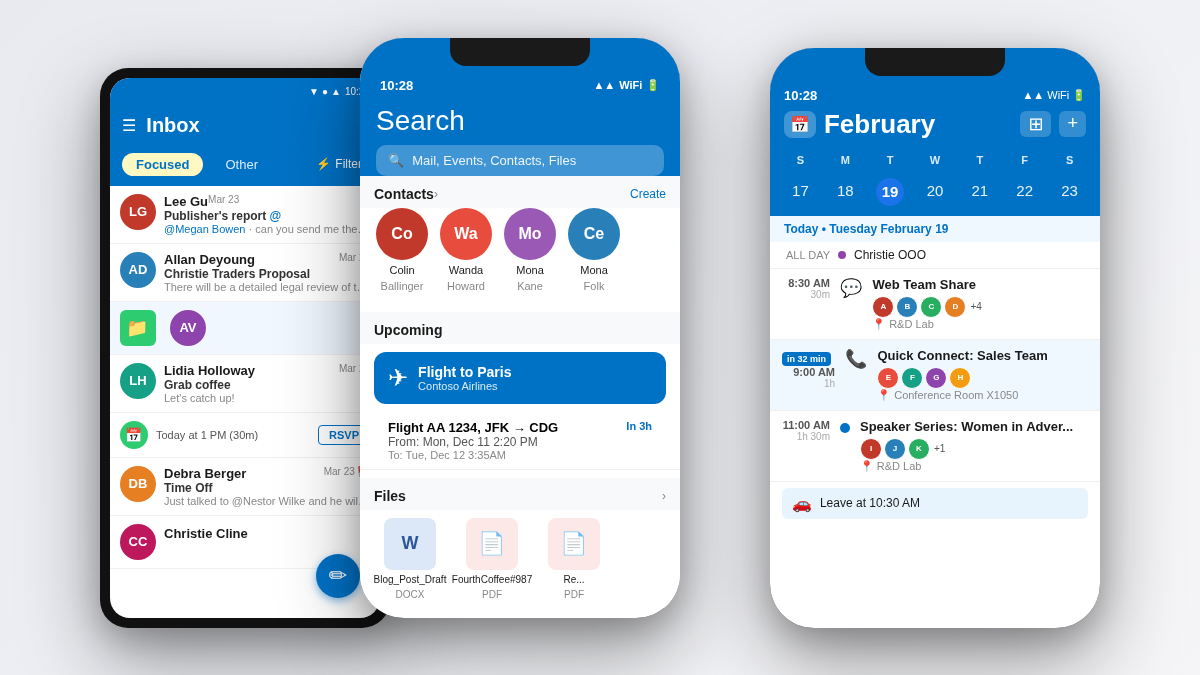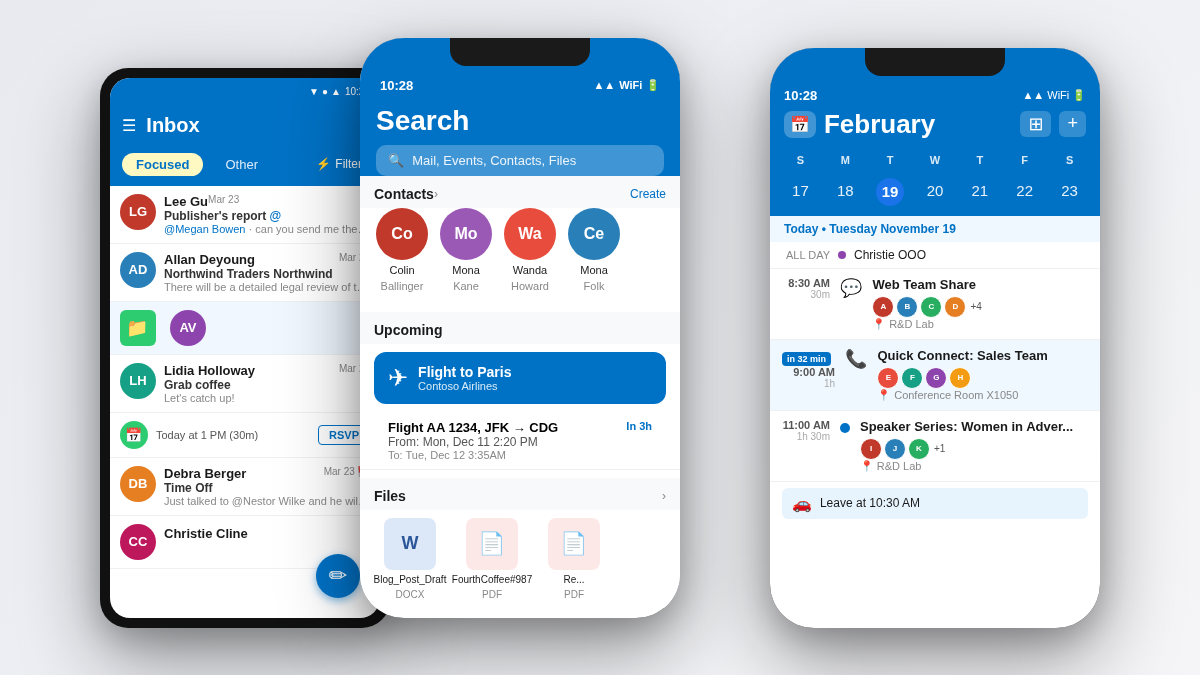--- a/index.html
+++ b/index.html
@@ -232,21 +232,21 @@
       margin-bottom: 4px;
     }
     .search-title-row {
       display: flex;
       align-items: center;
       padding: 8px 0;
     }
     .search-title {
       color: white;
       font-size: 28px;
-      font-weight: 700;
+      font-weight: 400;
     }
     .search-box {
       background: rgba(255,255,255,0.25);
       border-radius: 10px;
       padding: 8px 12px;
       display: flex;
       align-items: center;
       gap: 8px;
       margin-bottom: 0;
     }
@@ -560,21 +560,21 @@
           </div>
         </div>
 
         <div class="email-item">
           <div class="avatar-circle" style="background:#2980b9">AD</div>
           <div class="email-content">
             <div style="display:flex;justify-content:space-between">
               <span class="email-sender">Allan Deyoung</span>
               <span class="email-date">Mar 23</span>
             </div>
-            <div class="email-subject">Northwind Traders Northwind</div>
+            <div class="email-subject">Christie Traders Proposal</div>
             <div class="email-preview">There will be a detailed legal review of the Northw...</div>
           </div>
         </div>
 
         <div class="email-item highlighted" style="position:relative">
           <div style="background:#2ecc71;width:36px;height:36px;border-radius:6px;display:flex;align-items:center;justify-content:center;font-size:18px;flex-shrink:0">📁</div>
           <div style="position:absolute;top:8px;left:36px;width:60px;height:60px;overflow:hidden">
             <div class="avatar-circle" style="background:#8e44ad;width:36px;height:36px;position:absolute;right:0;top:0">AV</div>
           </div>
         </div>
@@ -650,28 +650,28 @@
         <span style="font-size:12px;color:#888">›</span>
         <span class="section-action" style="margin-left:auto">Create</span>
       </div>
       <div class="contacts-scroll">
         <div class="contact-item">
           <div class="contact-avatar" style="background:#c0392b">Co</div>
           <span class="contact-name">Colin</span>
           <span class="contact-lname">Ballinger</span>
         </div>
         <div class="contact-item">
+          <div class="contact-avatar" style="background:#e74c3c">Wa</div>
+          <span class="contact-name">Wanda</span>
+          <span class="contact-lname">Howard</span>
+        </div>
+        <div class="contact-item">
           <div class="contact-avatar" style="background:#9b59b6">Mo</div>
           <span class="contact-name">Mona</span>
           <span class="contact-lname">Kane</span>
-        </div>
-        <div class="contact-item">
-          <div class="contact-avatar" style="background:#e74c3c">Wa</div>
-          <span class="contact-name">Wanda</span>
-          <span class="contact-lname">Howard</span>
         </div>
         <div class="contact-item">
           <div class="contact-avatar" style="background:#2980b9">Ce</div>
           <span class="contact-name">Mona</span>
           <span class="contact-lname">Folk</span>
         </div>
       </div>
 
       <div class="upcoming-section">
         <div class="section-header">
@@ -762,21 +762,21 @@
       <div class="cal-week-row">
         <span class="cal-day-num">17</span>
         <span class="cal-day-num">18</span>
         <span class="cal-day-num active">19</span>
         <span class="cal-day-num">20</span>
         <span class="cal-day-num">21</span>
         <span class="cal-day-num">22</span>
         <span class="cal-day-num">23</span>
       </div>
 
-      <div class="cal-today-bar">Today • Tuesday November 19</div>
+      <div class="cal-today-bar">Today • Tuesday February 19</div>
 
       <div class="cal-body">
 
         <div class="all-day-row">
           <span class="all-day-label">ALL DAY</span>
           <div class="all-day-dot"></div>
           <span class="all-day-text">Christie OOO</span>
         </div>
 
         <div class="cal-event-row">

